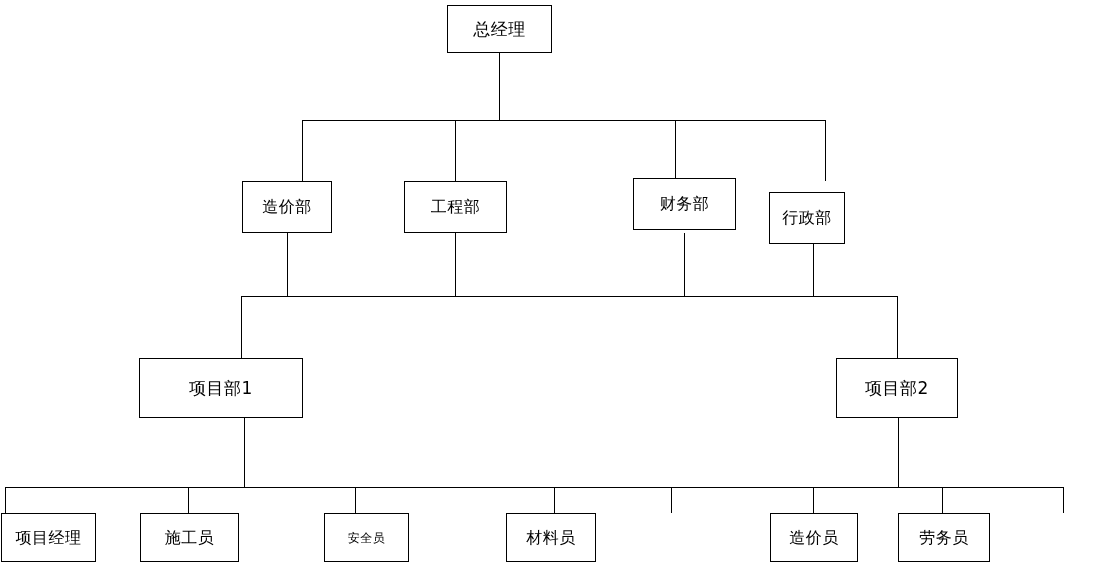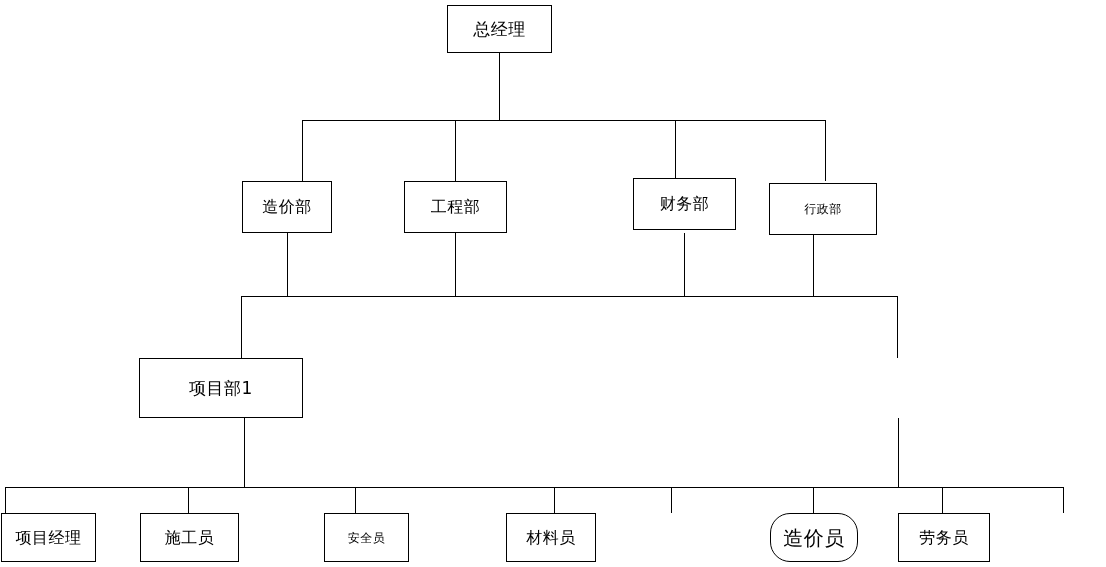--- a/index.html
+++ b/index.html
@@ -61,36 +61,39 @@
 
   <div class="node" style="left:242px; top:181px; width:90px; height:52px; font-size:16px;">
     <span class="node-label">造价部</span>
   </div>
   <div class="node" style="left:404px; top:181px; width:103px; height:52px; font-size:16px;">
     <span class="node-label">工程部</span>
   </div>
   <div class="node" style="left:633px; top:178px; width:103px; height:52px; font-size:16px;">
     <span class="node-label">财务部</span>
   </div>
-  <div class="node" style="left:769px; top:183px; width:108px; height:52px; font-size:12px;">
+  <div class="node" style="left:769px; top:192px; width:76px; height:52px; font-size:16px;">
     <span class="node-label">行政部</span>
   </div>
 
   <div class="line v" style="left:287px; top:233px; height:63px;"></div>
   <div class="line v" style="left:455px; top:233px; height:63px;"></div>
   <div class="line v" style="left:684px; top:233px; height:63px;"></div>
   <div class="line v" style="left:813px; top:233px; height:63px;"></div>
 
   <div class="line h" style="left:241px; top:296px; width:657px;"></div>
 
   <div class="line v" style="left:241px; top:296px; height:62px;"></div>
   <div class="line v" style="left:897px; top:296px; height:62px;"></div>
 
   <div class="node" style="left:139px; top:358px; width:164px; height:60px; font-size:17px;">
     <span class="node-label">项目部1</span>
+  </div>
+  <div class="node" style="left:836px; top:358px; width:122px; height:60px; font-size:17px;">
+    <span class="node-label">项目部2</span>
   </div>
 
   <div class="line v" style="left:244px; top:418px; height:69px;"></div>
   <div class="line v" style="left:898px; top:418px; height:69px;"></div>
 
   <div class="line h" style="left:5px; top:487px; width:1058px;"></div>
 
   <div class="line v" style="left:5px; top:487px; height:26px;"></div>
   <div class="line v" style="left:188px; top:487px; height:26px;"></div>
   <div class="line v" style="left:355px; top:487px; height:26px;"></div>
@@ -105,20 +108,20 @@
   </div>
   <div class="node" style="left:140px; top:513px; width:99px; height:49px; font-size:16px;">
     <span class="node-label">施工员</span>
   </div>
   <div class="node" style="left:324px; top:513px; width:85px; height:49px; font-size:12px;">
     <span class="node-label">安全员</span>
   </div>
   <div class="node" style="left:506px; top:513px; width:90px; height:49px; font-size:16px;">
     <span class="node-label">材料员</span>
   </div>
-  <div class="node" style="left:770px; top:513px; width:88px; height:49px; font-size:20px;border-radius:20px;">
+  <div class="node" style="left:770px; top:513px; width:88px; height:49px; font-size:16px;">
     <span class="node-label">造价员</span>
   </div>
   <div class="node" style="left:898px; top:513px; width:92px; height:49px; font-size:16px;">
     <span class="node-label">劳务员</span>
   </div>
 
 </div>
 
 </body></html>

